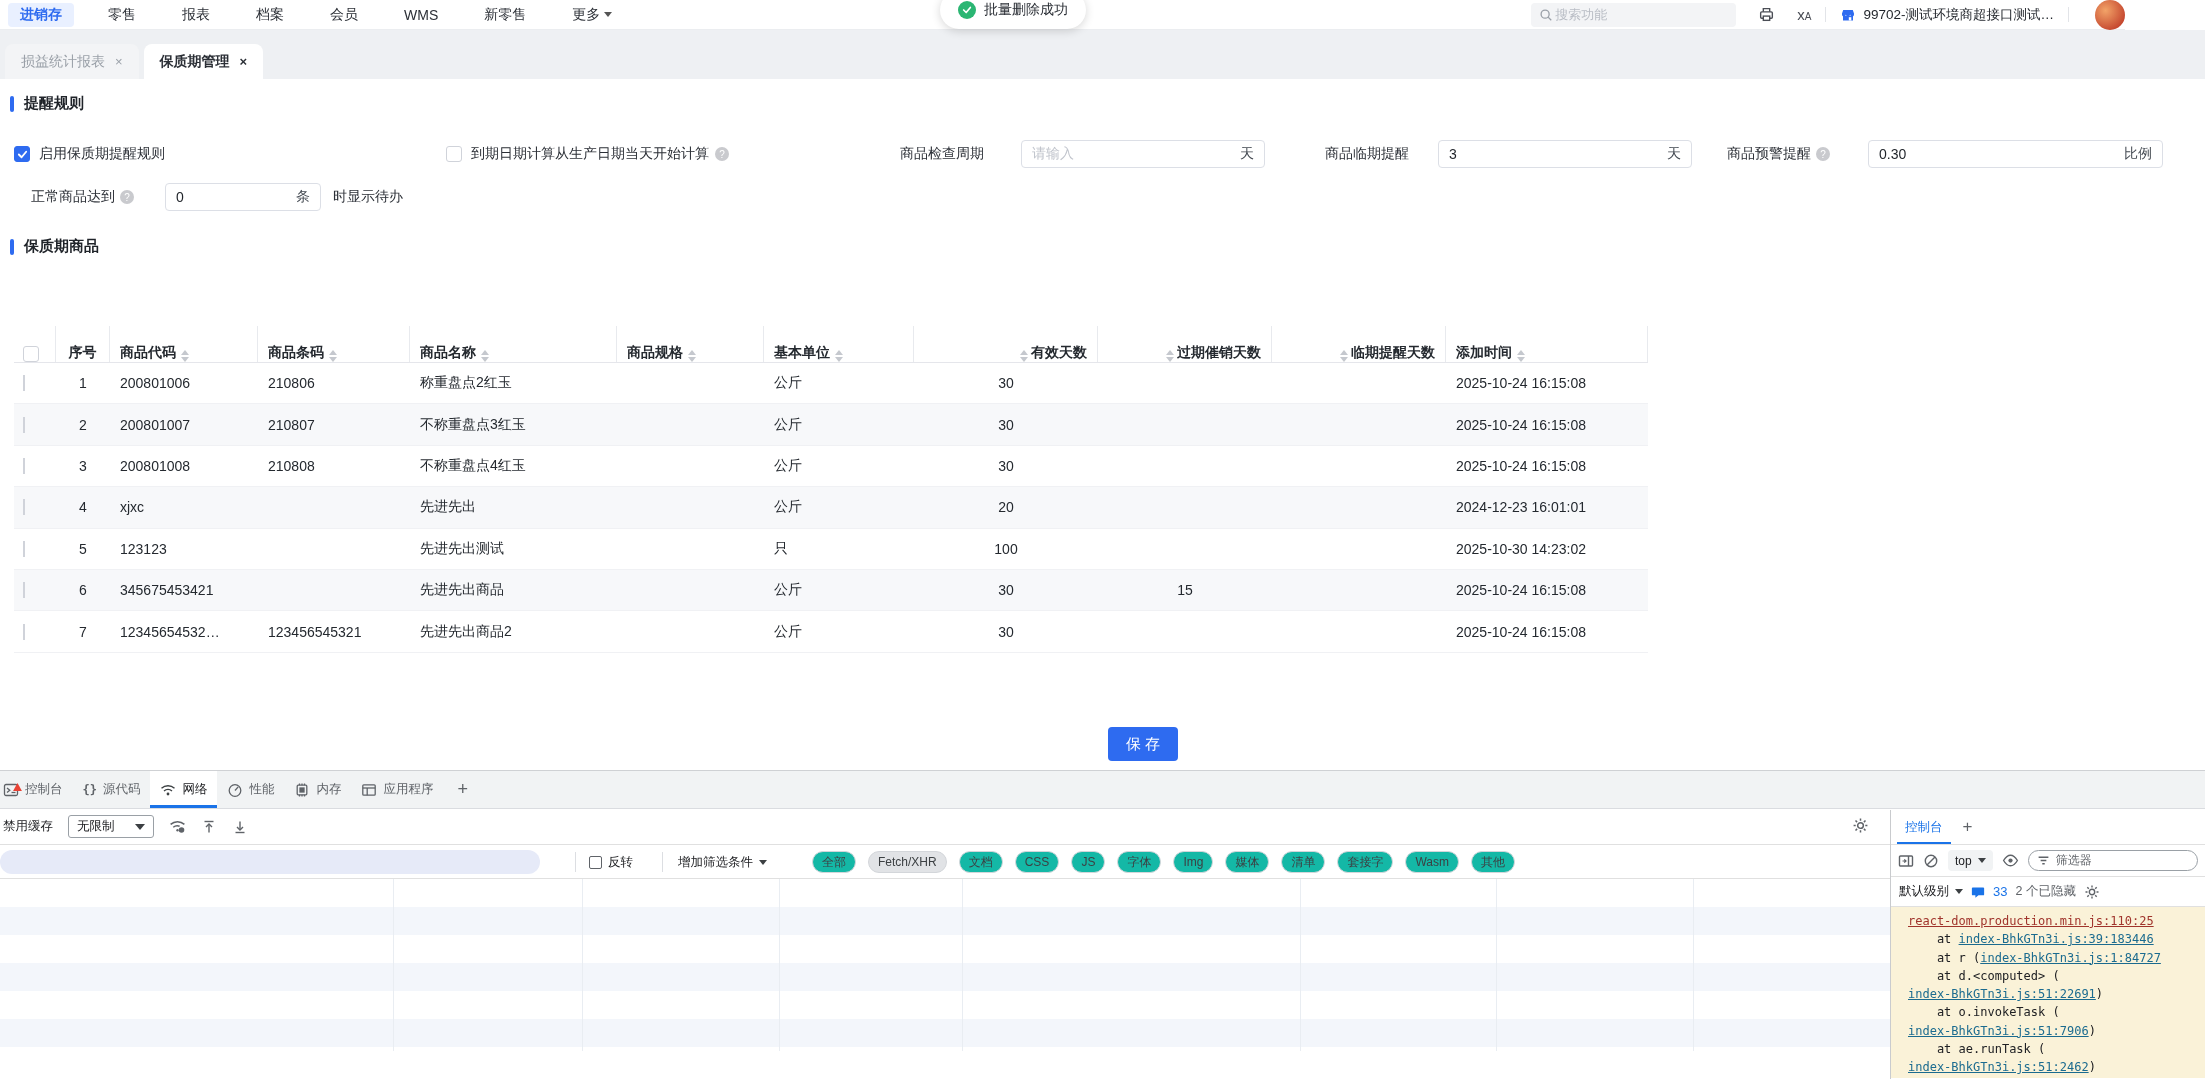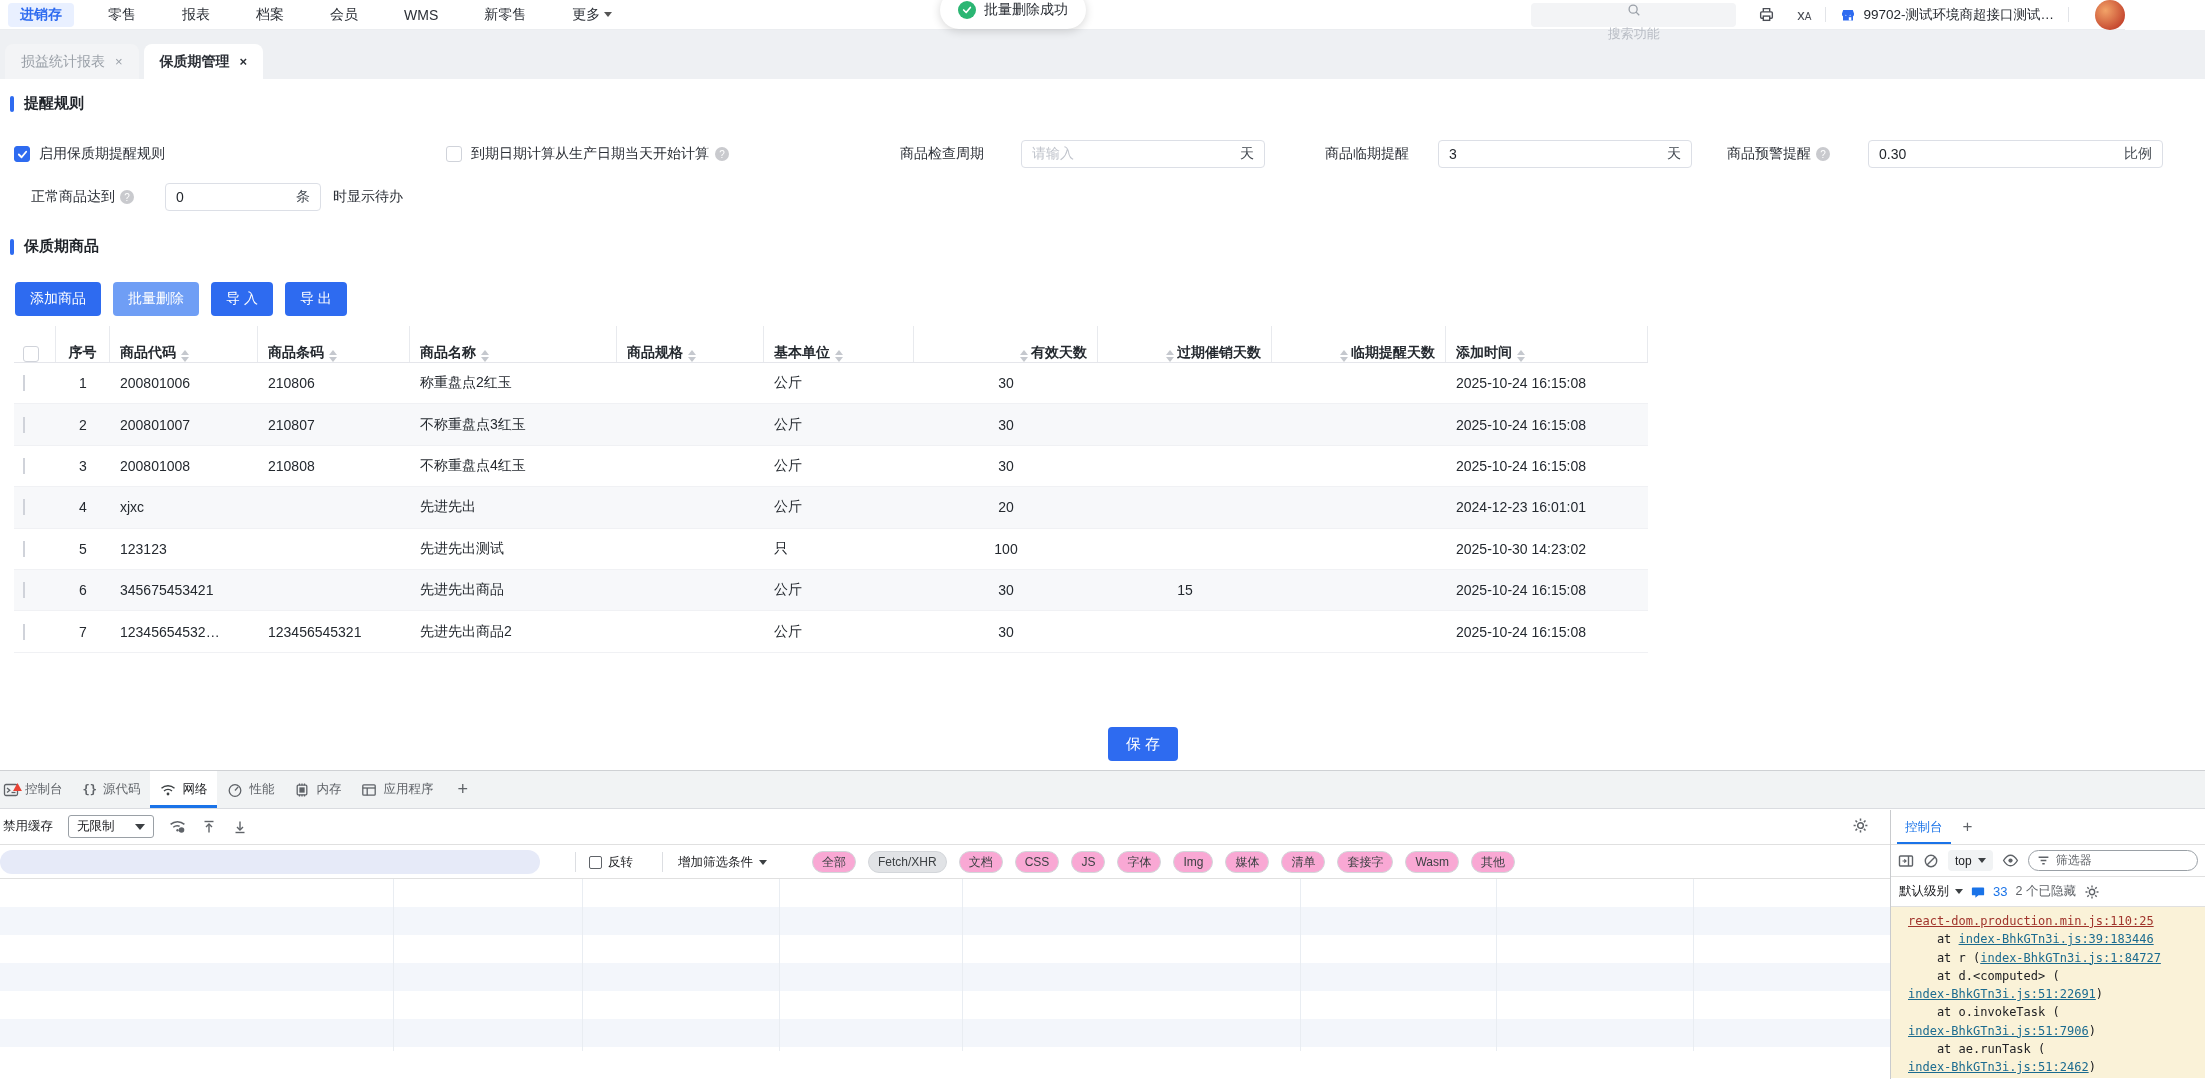--- a/index.html
+++ b/index.html
@@ -10,21 +10,21 @@
   
   .topbar { position:absolute; top:0; left:0; width:2125px; height:30px; background:#fff;
     border-bottom:1px solid #ebedf0; display:flex; align-items:center; z-index:5; }
   .menu { display:flex; align-items:center; padding-left:8px; }
   .menu-item { font-size:14px; color:#2b2f36; padding:3px 12px; margin-right:22px; border-radius:4px; cursor:pointer; white-space:nowrap; }
   .menu-item.active { color:#2e6bf0; background:#e9f0ff; font-weight:600; }
   .menu-item .caret { display:inline-block; margin-left:4px; width:0; height:0;
     border-left:4px solid transparent; border-right:4px solid transparent; border-top:5px solid #555; vertical-align:middle; }
   .topbar-right { margin-left:auto; display:flex; align-items:center; height:30px; padding-right:0; }
   .searchbox { width:205px; height:24px; background:#f3f4f6; border-radius:4px; display:flex;
-    align-items:center; gap:8px; padding:0 8px; color:#b9bdc5; font-size:13px;flex-direction:column; }
+    align-items:center; gap:2px; padding:0 8px; color:#b9bdc5; font-size:13px; }
   .tb-icon { margin-left:22px; color:#4a4d55; }
   .xa { font-size:15px; color:#4a4d55; font-weight:500; margin-left:22px; }
   .xa small { font-size:10px; }
   .vdiv { width:1px; height:15px; background:#e2e4e8; margin:0 14px; }
   .store { display:flex; align-items:center; gap:7px; font-size:13.5px; color:#1f2329; max-width:285px;
     white-space:nowrap; overflow:hidden; }
   .avatar { width:30px; height:30px; border-radius:50%; margin-left:12px; flex-shrink:0;
     background:radial-gradient(circle at 35% 35%, #f2a368, #c5472f 75%); }
 
   
@@ -111,21 +111,21 @@
   .row2-gear { position:absolute; left:1852px; top:8px; }
 
   .dt-filterrow { height:34px; border-bottom:1px solid #e0e0e0; position:relative; }
   .netfilter-input { position:absolute; left:0; top:5px; width:540px; height:24px; background:#e6eaf8; border-radius:12px; }
   .fr-div { position:absolute; top:7px; width:1px; height:20px; background:#dcdee2; }
   .fr-item { position:absolute; top:0; height:34px; display:flex; align-items:center; gap:6px; font-size:12.5px; color:#202124; }
   .mini-cb { width:13px; height:13px; border:1px solid #5f6368; border-radius:2px; background:#fff; }
   .scaret { width:0; height:0; border-left:4px solid transparent; border-right:4px solid transparent; border-top:5px solid #3c4043; }
   .pills { position:absolute; left:812px; top:6px; display:flex; gap:12px; }
   .pill { height:22px; display:flex; align-items:center; padding:0 9px; border:1px solid #d3d6da;
-    border-radius:11px; font-size:12px; color:#3c4043; background:#f9a8d4; cursor:pointer; white-space:nowrap; }
+    border-radius:11px; font-size:12px; color:#3c4043; background:#14b8a6; cursor:pointer; white-space:nowrap; }
   .pill.active { background:#e1e3e6; }
 
   .net-header { height:28px; border-bottom:1px solid #dadce0; position:relative; font-size:12px; color:#3c4043; }
   .net-h-label { position:absolute; top:7px; white-space:nowrap; }
   .net-vline { position:absolute; top:0; width:1px; background:#e0e0e0; }
   .net-body { position:relative; height:172px; overflow:hidden;
     background:repeating-linear-gradient(180deg,#fff 0 28px,#f3f6fb 28px 56px); }
   .net-body .net-vline { background:#e9edf2; }
 
   
@@ -271,26 +271,20 @@
   </div>
   <div class="frow" style="left:333px; top:104px">
     <span class="flabel">时显示待办</span>
   </div>
 
   <div class="sec-title" style="top:158px">
     <span class="sec-bar"></span>
     <span>保质期商品</span>
   </div>
 
-  <div class="btnrow" id="btnrow">
-      <button class="btn">添加商品</button>
-      <button class="btn light">批量删除</button>
-      <button class="btn">导 入</button>
-      <button class="btn">导 出</button>
-    </div>
 
   <div class="ptable">
     <div class="th" id="ptableHead">
         <div class="hc " style="width: 42px; padding-left: 9px;">
           <span class="cbx"></span>
         </div>
         <div class="hc ac" style="width: 54px;">
           <span>序号</span>
         </div>
         <div class="hc " style="width: 148px;">

